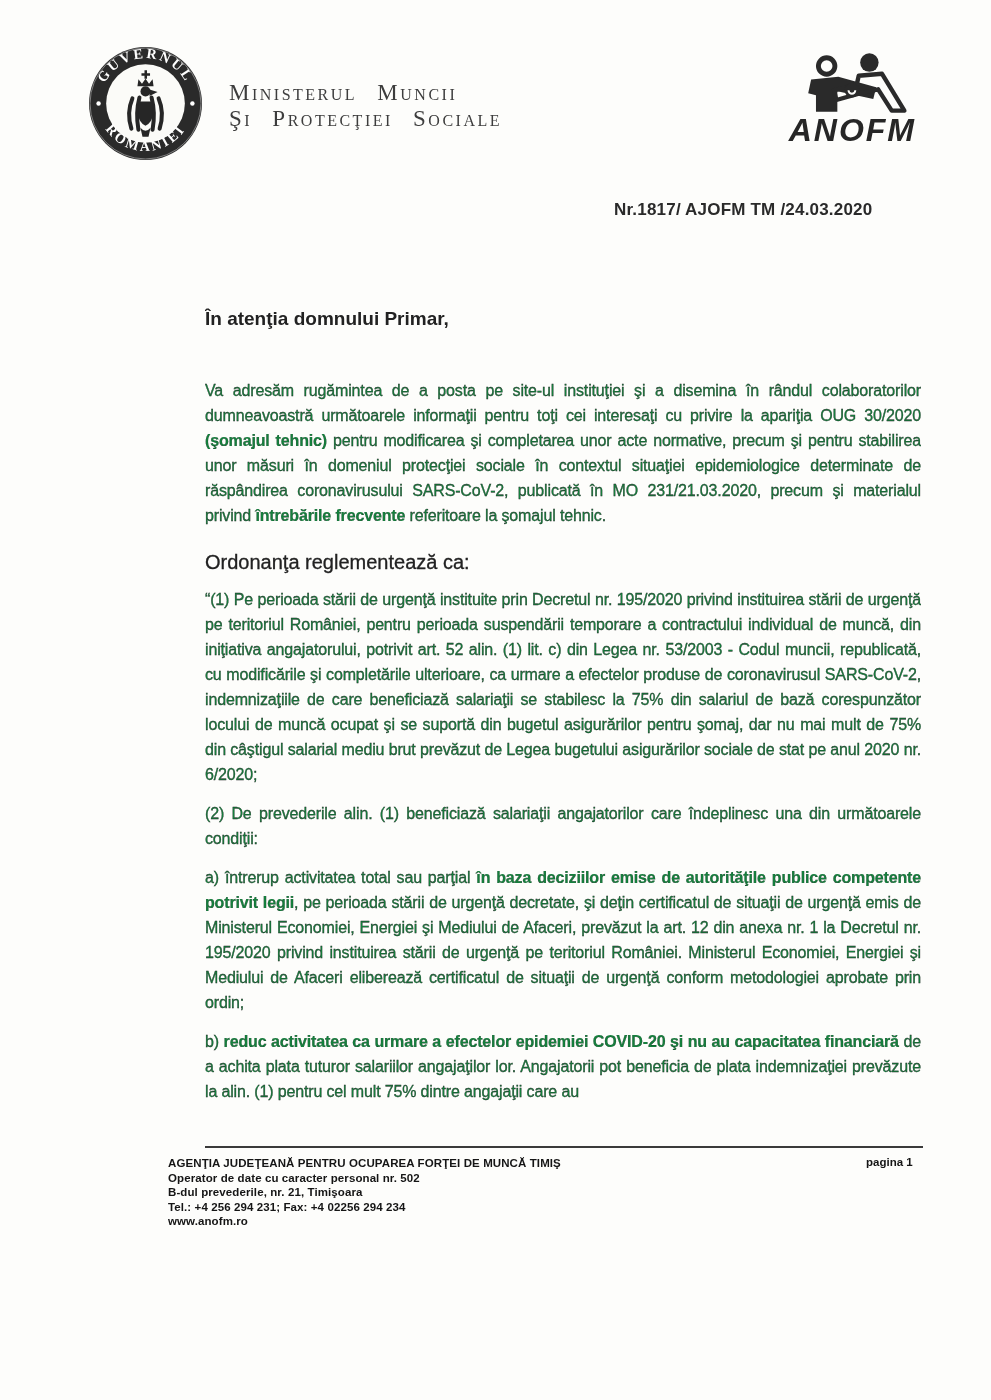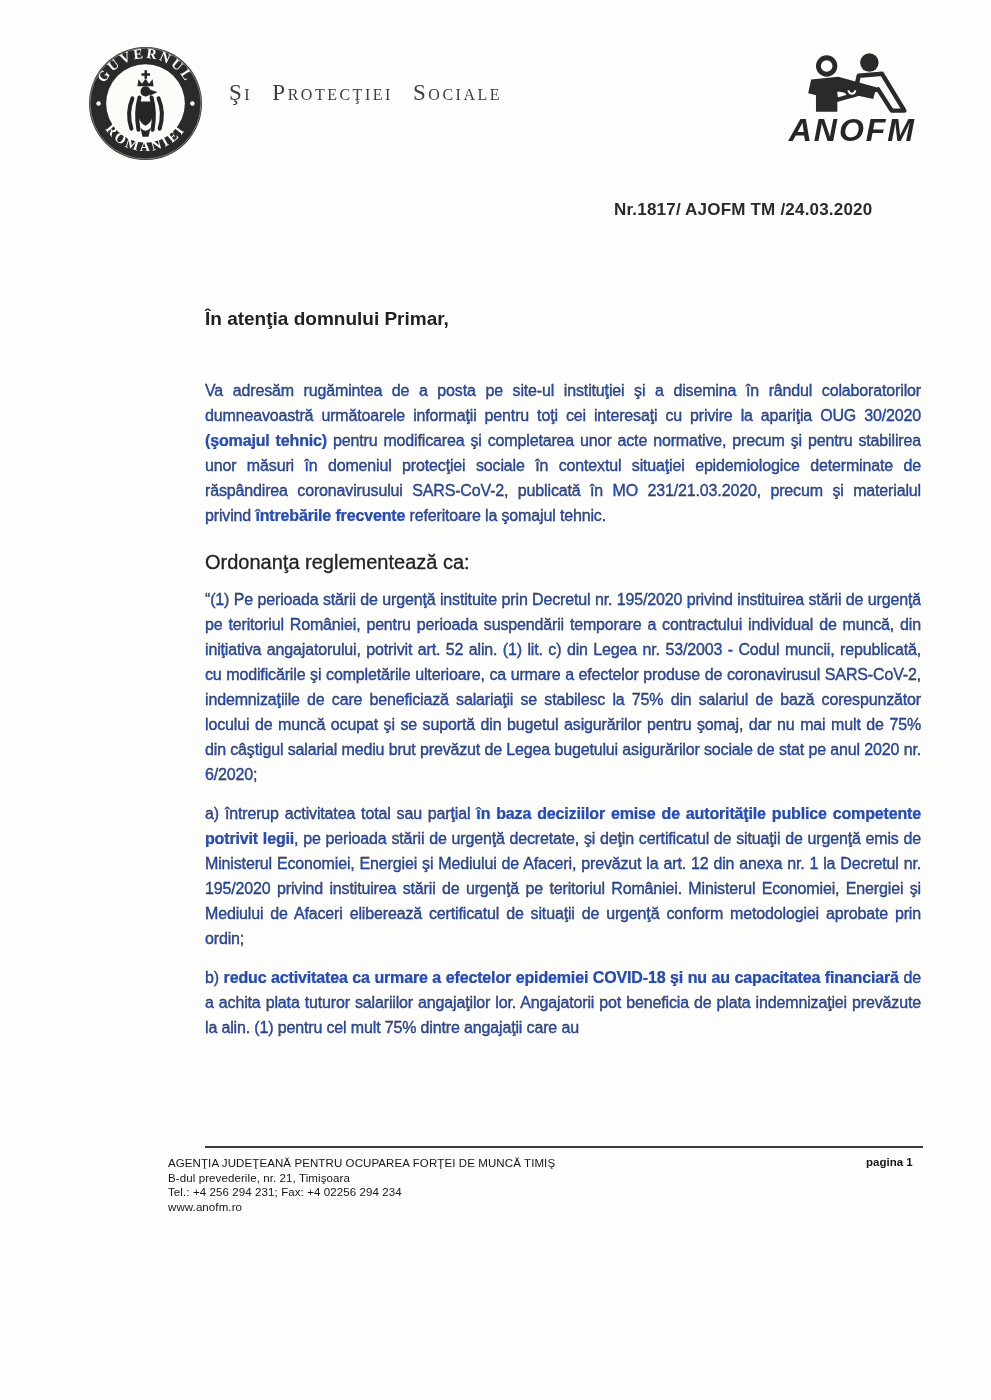--- a/index.html
+++ b/index.html
@@ -35,37 +35,37 @@
   }
   .salutation{
     margin:0 0 48px 0;
     font-size:19px;font-weight:bold;color:#222;
   }
   .para{
     margin:0 0 14px 0;
     font-size:16px;line-height:25px;
     letter-spacing:-0.15px;
     text-align:justify;
-    color:#1d4ed8;
+    color:#15803d;
     -webkit-text-stroke:0.3px #222;
   }
   .para .b{font-weight:bold;-webkit-text-stroke:0.2px #111;}
   .ord-heading{
     margin:22px 0 12px 0;
     font-size:20px;line-height:25px;color:#222;
     -webkit-text-stroke:0.3px #222;
   }
   
   .footer-rule{
     position:absolute;left:205px;top:1146px;width:718px;height:0;
     border-top:2px solid #3a3a3a;
   }
   .footer{
     position:absolute;left:168px;top:1156px;width:600px;
-    font-size:11.5px;line-height:14.5px;font-weight:normal;
+    font-size:11.5px;line-height:14.5px;font-weight:bold;
     color:#151515;letter-spacing:.1px;
   }
   .footer .email-link{text-decoration:underline;color:#151515;}
   .page-number{
     position:absolute;left:866px;top:1156px;
     font-size:11.5px;font-weight:bold;color:#151515;
   }
 </style>
 </head>
 <body>
@@ -101,20 +101,21 @@
           <path d="M70,52 q6,14 1,30"></path>
           <path d="M63,51 q4,15 1,32"></path>
         </g>
         <path d="M50,55 h14 v12 q0,9 -7,12 q-7,-3 -7,-12 z" fill="#262626"></path>
         <path d="M52,81 q5,6 10,0 l-2,9 h-6 z" fill="#262626"></path>
       </g>
     </svg>
   </div>
 
   <div class="ministry">
+    <div>Ministerul Muncii</div>
     <div>Şi Protecţiei Sociale</div>
   </div>
 
   <div class="anofm">
     <svg viewBox="0 0 140 100" width="136" height="100">
 
       <circle cx="47" cy="15" r="8.5" fill="#fdfdfb" stroke="#2a2a2a" stroke-width="5"></circle>
       <path d="M31,29 L59,26 L98,37 L95,49 L58,41 L58,62 L36,62 L36,45 L28,43 Z" fill="#2a2a2a"></path>
 
       <circle cx="91" cy="11.5" r="9.5" fill="#2a2a2a"></circle>
@@ -130,30 +131,32 @@
 
   <div class="content">
     <div class="salutation">În atenţia domnului Primar,</div>
 
     <p class="para"><span>Va adresăm rugămintea de a posta pe site-ul instituţiei şi a disemina în rândul colaboratorilor dumneavoastră următoarele informaţii pentru toţi cei interesaţi cu privire la apariţia OUG 30/2020 </span><span class="b">(şomajul tehnic)</span><span> pentru modificarea şi completarea unor acte normative, precum şi pentru stabilirea unor măsuri în domeniul protecţiei sociale în contextul situaţiei epidemiologice determinate de răspândirea coronavirusului SARS-CoV-2, publicată în MO 231/21.03.2020, precum şi materialul privind </span><span class="b">întrebările frecvente</span><span> referitoare la şomajul tehnic.</span></p>
 
     <p class="ord-heading">Ordonanţa reglementează ca:</p>
 
     <p class="para"><span>“(1) Pe perioada stării de urgenţă instituite prin Decretul nr. 195/2020 privind instituirea stării de urgenţă pe teritoriul României, pentru perioada suspendării temporare a contractului individual de muncă, din iniţiativa angajatorului, potrivit art. 52 alin. (1) lit. c) din Legea nr. 53/2003 - Codul muncii, republicată, cu modificările şi completările ulterioare, ca urmare a efectelor produse de coronavirusul SARS-CoV-2, indemnizaţiile de care beneficiază salariaţii se stabilesc la 75% din salariul de bază corespunzător locului de muncă ocupat şi se suportă din bugetul asigurărilor pentru şomaj, dar nu mai mult de 75% din câştigul salarial mediu brut prevăzut de Legea bugetului asigurărilor sociale de stat pe anul 2020 nr. 6/2020;</span></p>
 
+    <p class="para"><span>(2) De prevederile alin. (1) beneficiază salariaţii angajatorilor care îndeplinesc una din următoarele condiţii:</span></p>
 
     <p class="para"><span>a) întrerup activitatea total sau parţial </span><span class="b">în baza deciziilor emise de autorităţile publice competente potrivit legii</span><span>, pe perioada stării de urgenţă decretate, şi deţin certificatul de situaţii de urgenţă emis de Ministerul Economiei, Energiei şi Mediului de Afaceri, prevăzut la art. 12 din anexa nr. 1 la Decretul nr. 195/2020 privind instituirea stării de urgenţă pe teritoriul României. Ministerul Economiei, Energiei şi Mediului de Afaceri eliberează certificatul de situaţii de urgenţă conform metodologiei aprobate prin ordin;</span></p>
 
-    <p class="para"><span>b) </span><span class="b">reduc activitatea ca urmare a efectelor epidemiei COVID-18 şi nu au capacitatea financiară</span><span> de a achita plata tuturor salariilor angajaţilor lor. Angajatorii pot beneficia de plata indemnizaţiei prevăzute la alin. (1) pentru cel mult 75% dintre angajaţii care au</span></p>
+    <p class="para"><span>b) </span><span class="b">reduc activitatea ca urmare a efectelor epidemiei COVID-20 şi nu au capacitatea financiară</span><span> de a achita plata tuturor salariilor angajaţilor lor. Angajatorii pot beneficia de plata indemnizaţiei prevăzute la alin. (1) pentru cel mult 75% dintre angajaţii care au</span></p>
   </div>
 
   <div class="footer-rule"></div>
 
   <div class="footer">
     <div>AGENŢIA JUDEŢEANĂ PENTRU OCUPAREA FORŢEI DE MUNCĂ TIMIŞ</div>
+    <div>Operator de date cu caracter personal nr. 502</div>
     <div>B-dul prevederile, nr. 21, Timişoara</div>
     <div>Tel.: +4 256 294 231; Fax: +4 02256 294 234</div>
     <div>www.anofm.ro</div>
   </div>
 
   <div class="page-number">pagina 1</div>
 
 </div>
 
 </body></html>

